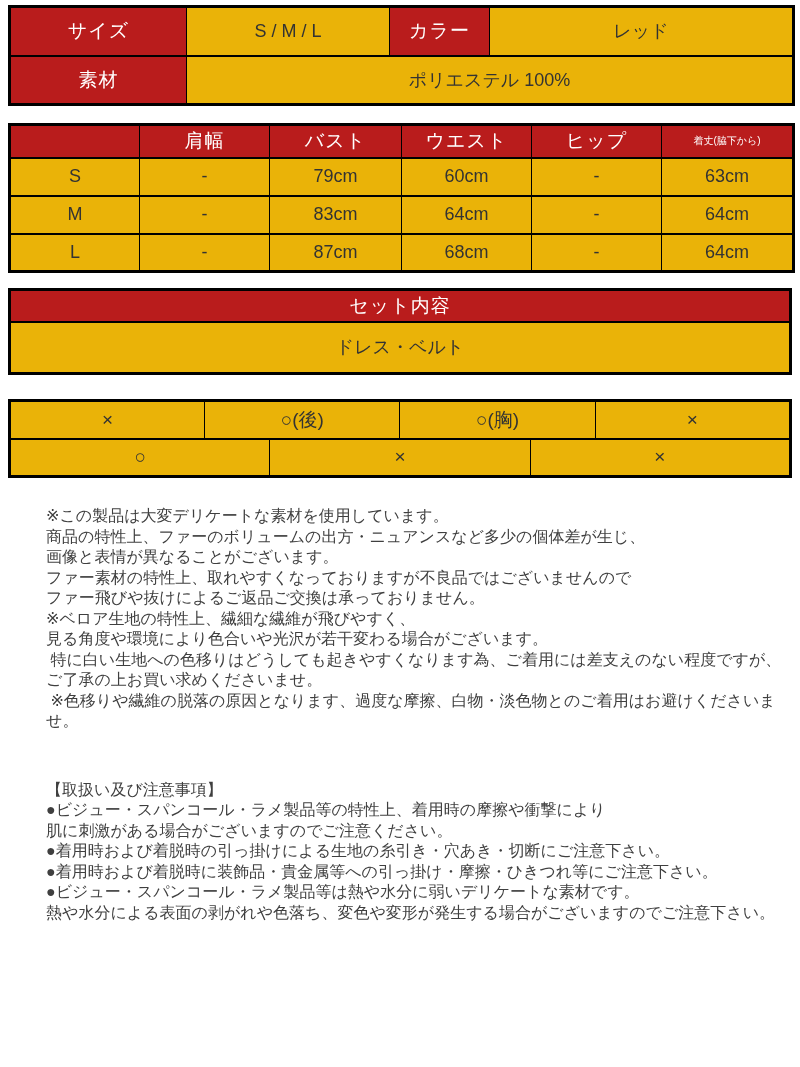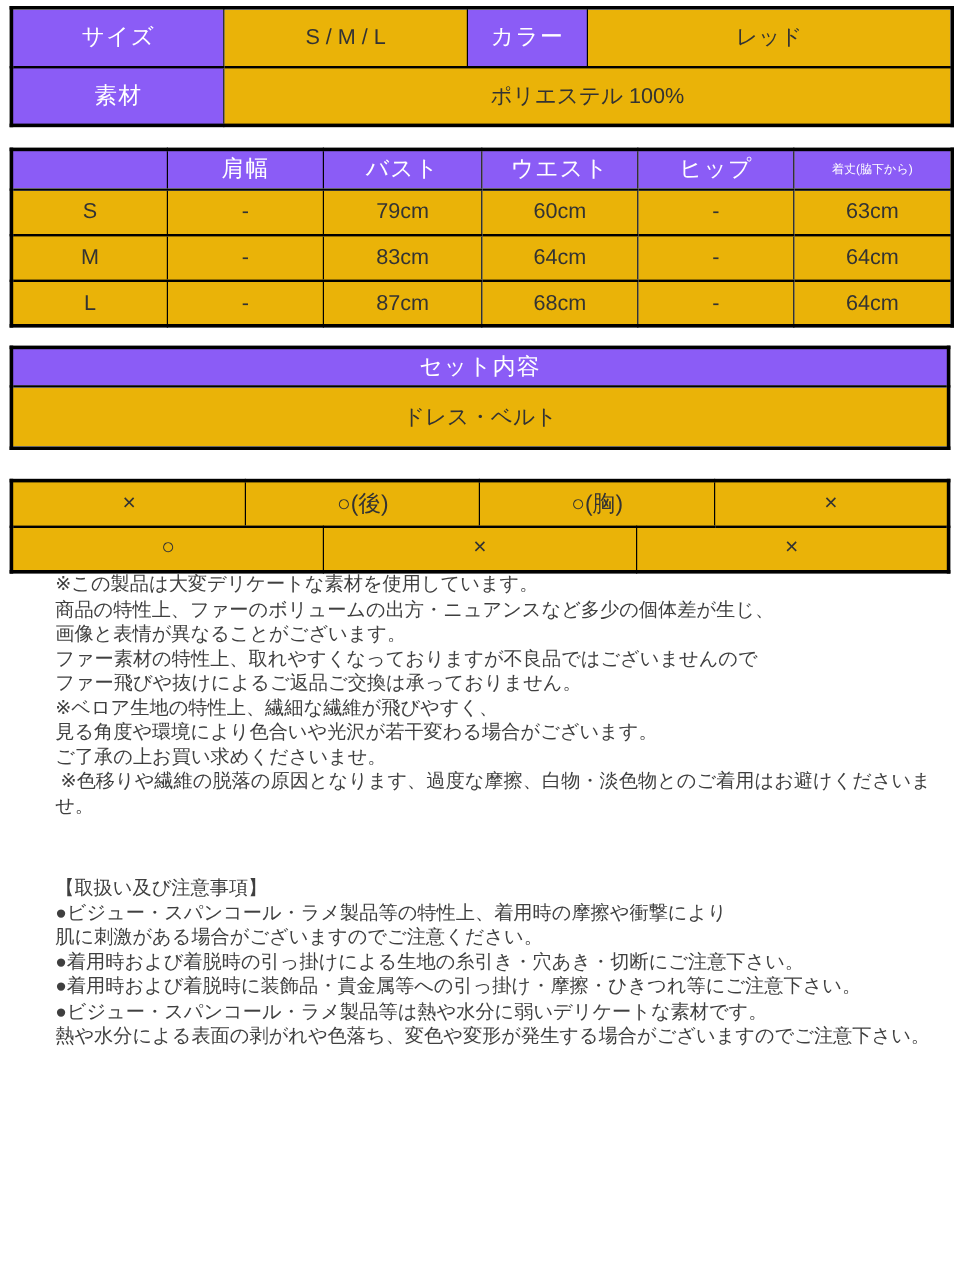--- a/index.html
+++ b/index.html
@@ -20,21 +20,21 @@
   }
   th, td {
     border: solid #000;
     border-width: 2px 1px;
     text-align: center;
     vertical-align: middle;
     overflow: hidden;
     white-space: nowrap;
   }
   .hdr {
-    background: #8b5cf6;
+    background: #b91c1c;
     color: #ffffff;
     font-weight: normal;
     font-size: 19px;
     letter-spacing: 1px;
   }
   .val { font-size: 18px; color: #333333; background: #eab308; }
   .small-hdr { font-size: 10px; letter-spacing: 0; }
 
   .t1 td, .t1 th { height: 49px; }
   .t2 { margin-top: 17px; }
@@ -42,20 +42,21 @@
   .t2 td { height: 38px; }
   .t3 { margin-top: 15px; }
   .t3 th { height: 32px; }
   .t3 td { height: 52px; }
   .t4 { margin-top: 24px; }
   .t4 th { height: 33px; }
   .t4 td { height: 38px; }
   .t4 td { font-size: 19px; }
 
   .notes {
+    margin-top: 28px;
     padding-left: 38px;
     padding-right: 10px;
     font-size: 16px;
     line-height: 20.5px;
     color: #3f3f3f;
   }
   .notes .line, .handling .line { white-space: pre-wrap; }
   .handling {
     margin-top: 48px;
     padding-left: 38px;
@@ -178,20 +179,21 @@
     </table>
 
   <div class="notes">
     <div class="line">※この製品は大変デリケートな素材を使用しています。</div>
     <div class="line">商品の特性上、ファーのボリュームの出方・ニュアンスなど多少の個体差が生じ、</div>
     <div class="line">画像と表情が異なることがございます。</div>
     <div class="line">ファー素材の特性上、取れやすくなっておりますが不良品ではございませんので</div>
     <div class="line">ファー飛びや抜けによるご返品ご交換は承っておりません。</div>
     <div class="line">※ベロア生地の特性上、繊細な繊維が飛びやすく、</div>
     <div class="line">見る角度や環境により色合いや光沢が若干変わる場合がございます。</div>
+    <div class="line"> 特に白い生地への色移りはどうしても起きやすくなります為、ご着用には差支えのない程度ですが、</div>
     <div class="line">ご了承の上お買い求めくださいませ。</div>
     <div class="line"> ※色移りや繊維の脱落の原因となります、過度な摩擦、白物・淡色物とのご着用はお避けくださいませ。</div>
   </div>
 
   <div class="handling">
     <div class="line">【取扱い及び注意事項】</div>
     <div class="line">●ビジュー・スパンコール・ラメ製品等の特性上、着用時の摩擦や衝撃により</div>
     <div class="line">肌に刺激がある場合がございますのでご注意ください。</div>
     <div class="line">●着用時および着脱時の引っ掛けによる生地の糸引き・穴あき・切断にご注意下さい。</div>
     <div class="line">●着用時および着脱時に装飾品・貴金属等への引っ掛け・摩擦・ひきつれ等にご注意下さい。</div>

